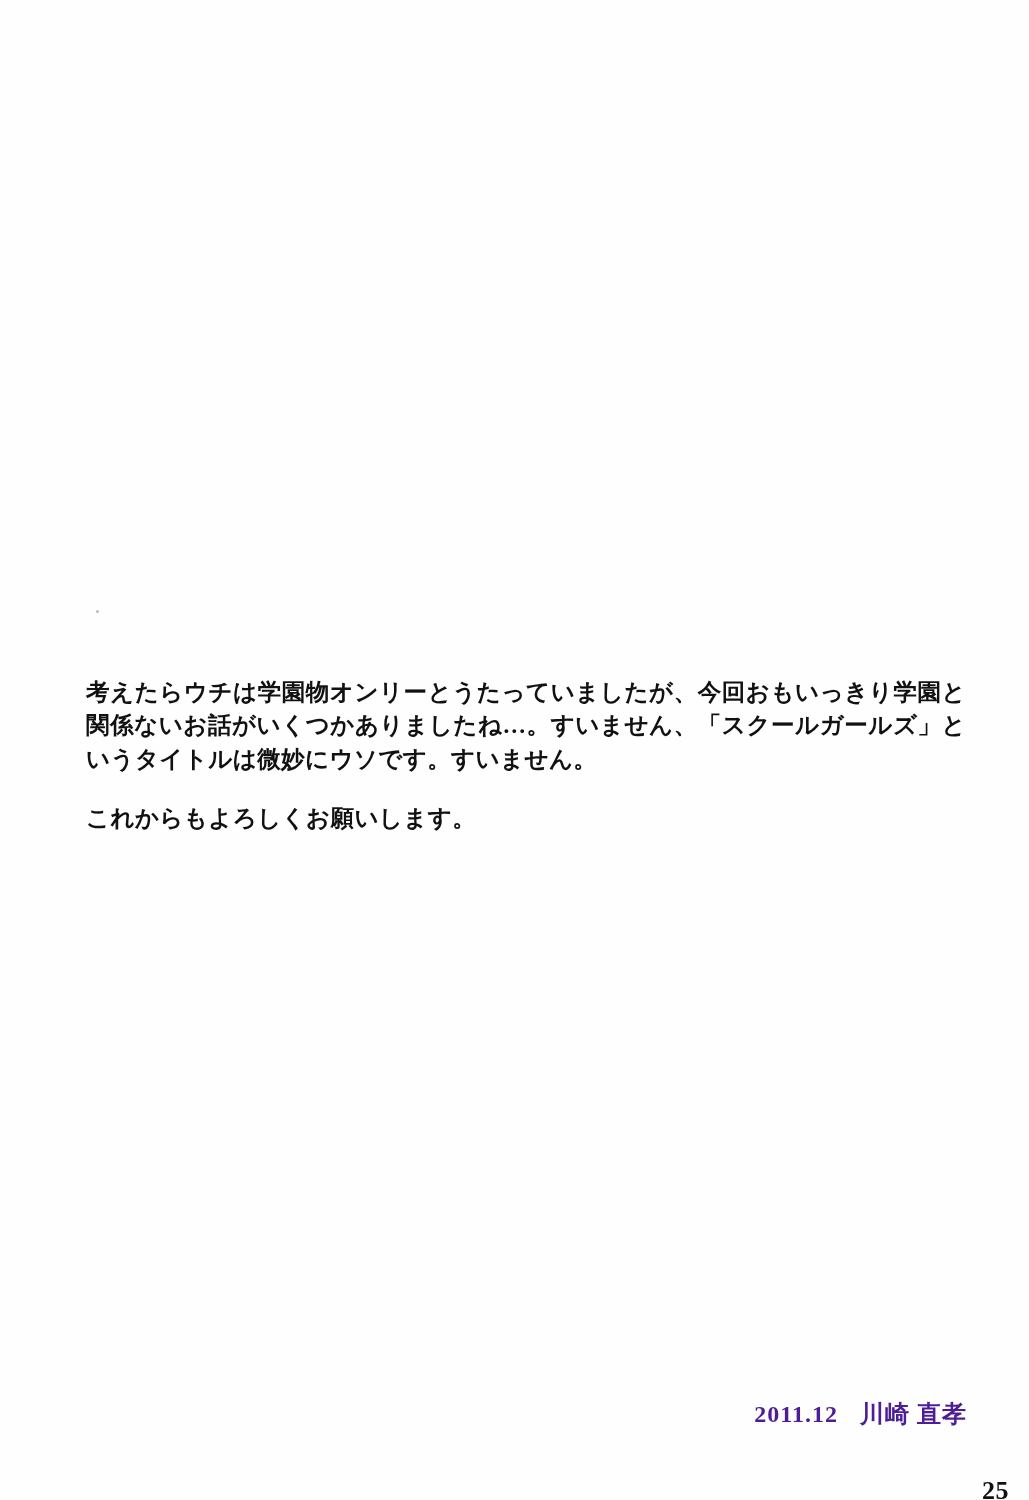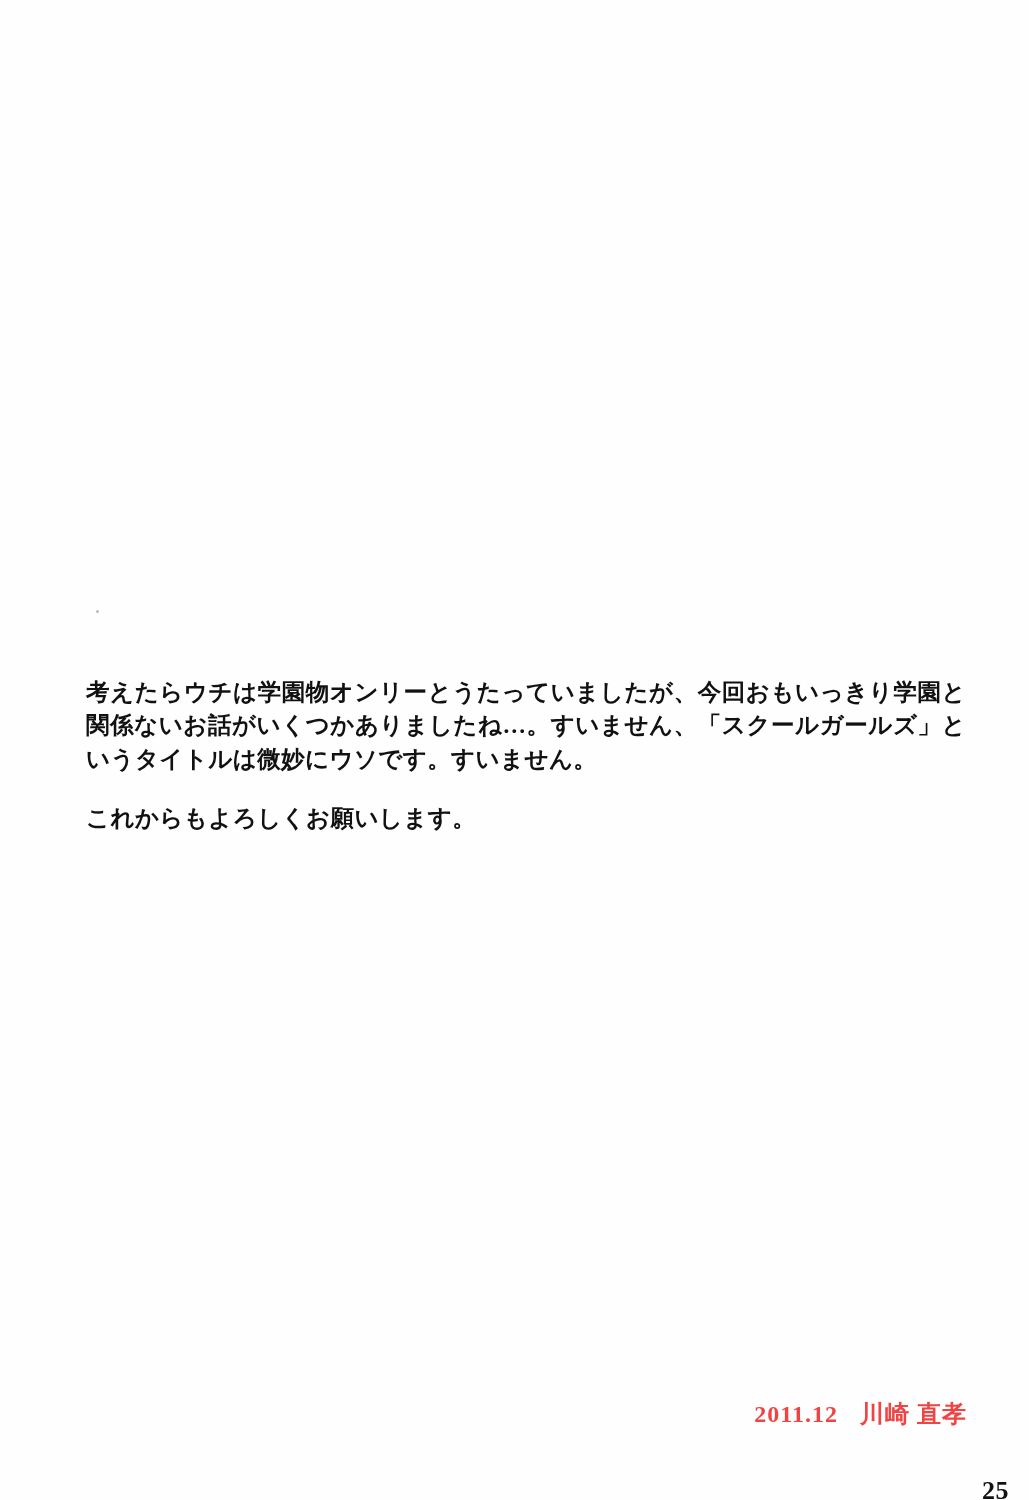--- a/index.html
+++ b/index.html
@@ -43,21 +43,21 @@
   .para.tight {
     text-align: left;
   }
   .signature {
     position: absolute;
     right: 62px;
     top: 1398px;
     font-size: 24px;
     font-weight: 700;
     letter-spacing: 1px;
-    color: #ef4444;
+    color: #4c1d95;
     white-space: nowrap;
   }
   .signature .date {
     margin-right: 22px;
   }
   .page-number {
     position: absolute;
     right: 20px;
     bottom: -6px;
     font-size: 26px;

